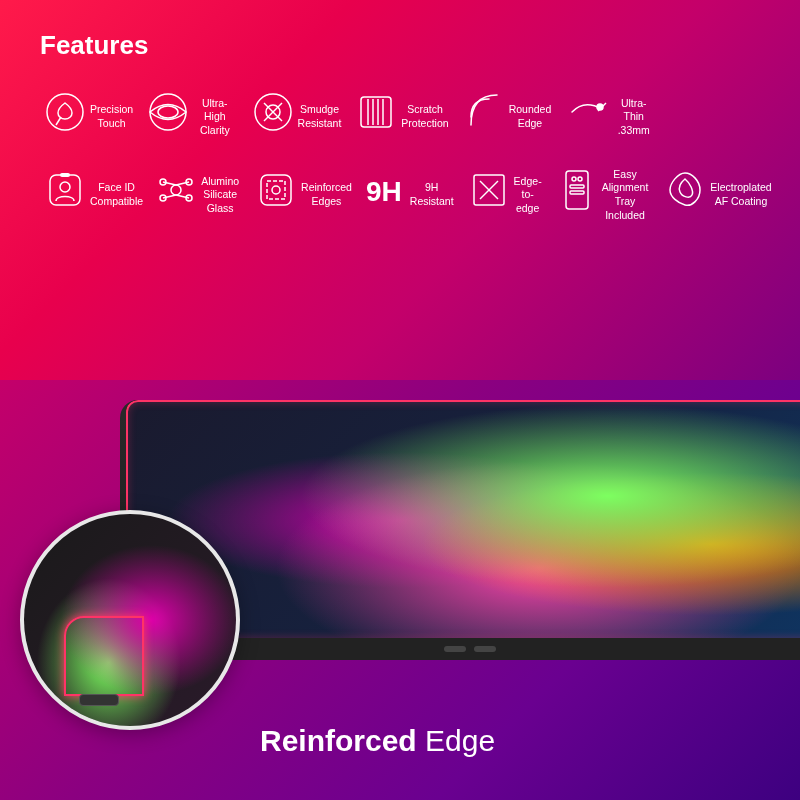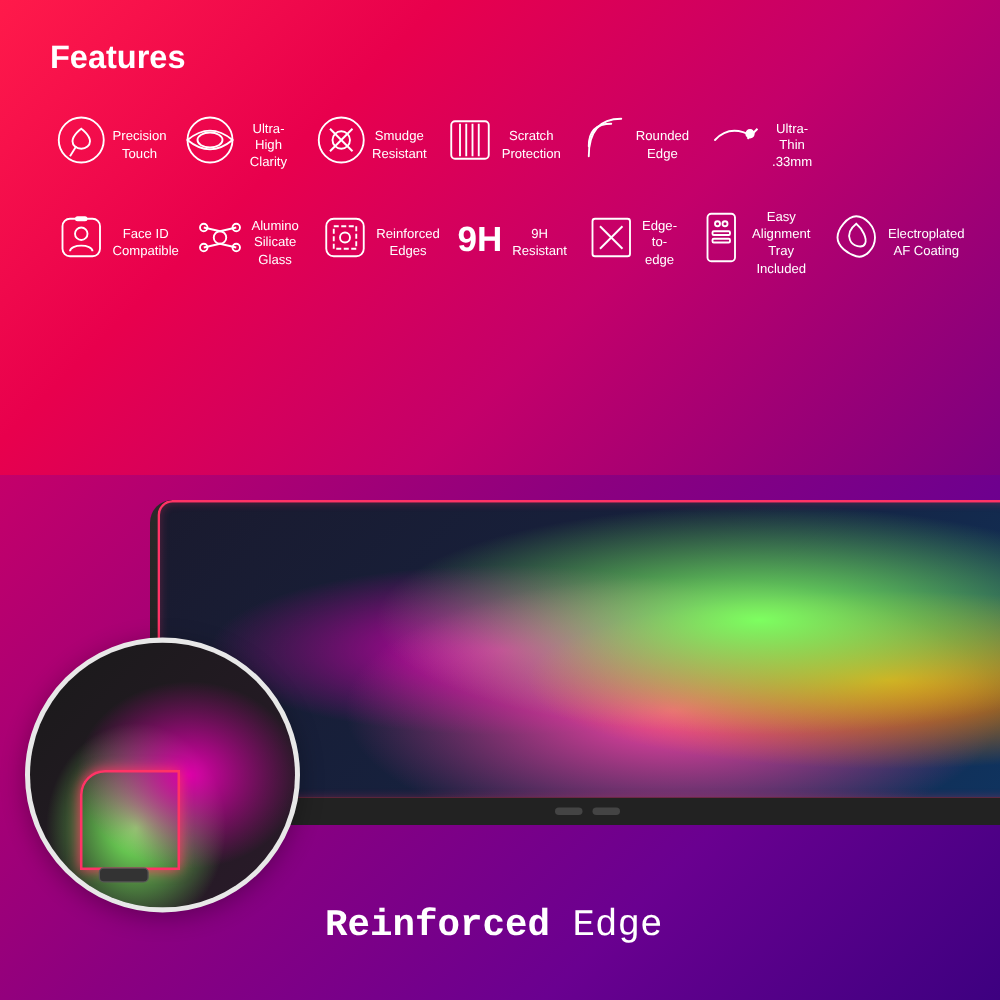--- a/index.html
+++ b/index.html
@@ -73,21 +73,20 @@
     }
 
     
     .bottom-section {
       width: 100%;
       height: 420px;
       background: linear-gradient(135deg, #c4006a 0%, #8b0080 40%, #6a0090 70%, #3d0080 100%);
       position: relative;
       display: flex;
       align-items: flex-end;
-      font-family: Liberation Mono, monospace;
     }
 
     
     .phone-mockup {
       position: absolute;
       top: 20px;
       left: 120px;
       right: -20px;
       height: 260px;
       background: linear-gradient(180deg, #2a2a2a 0%, #1a1a1a 100%);

